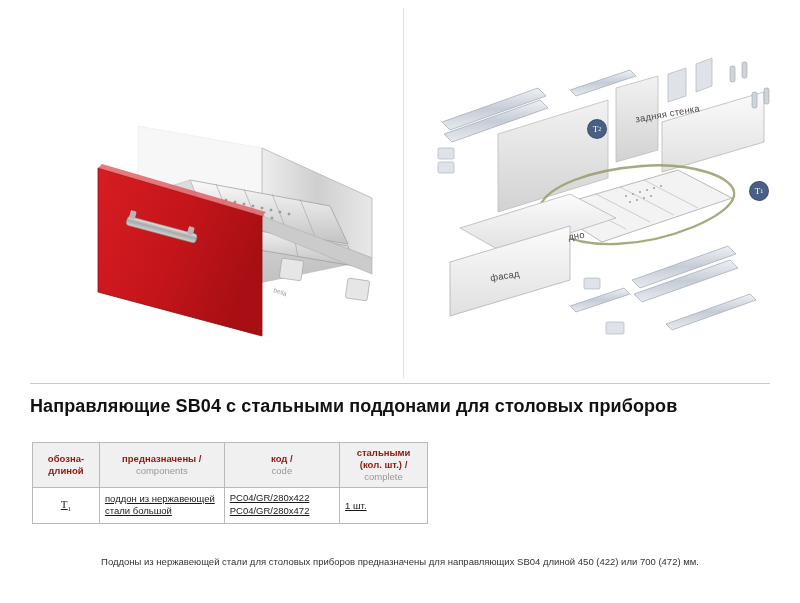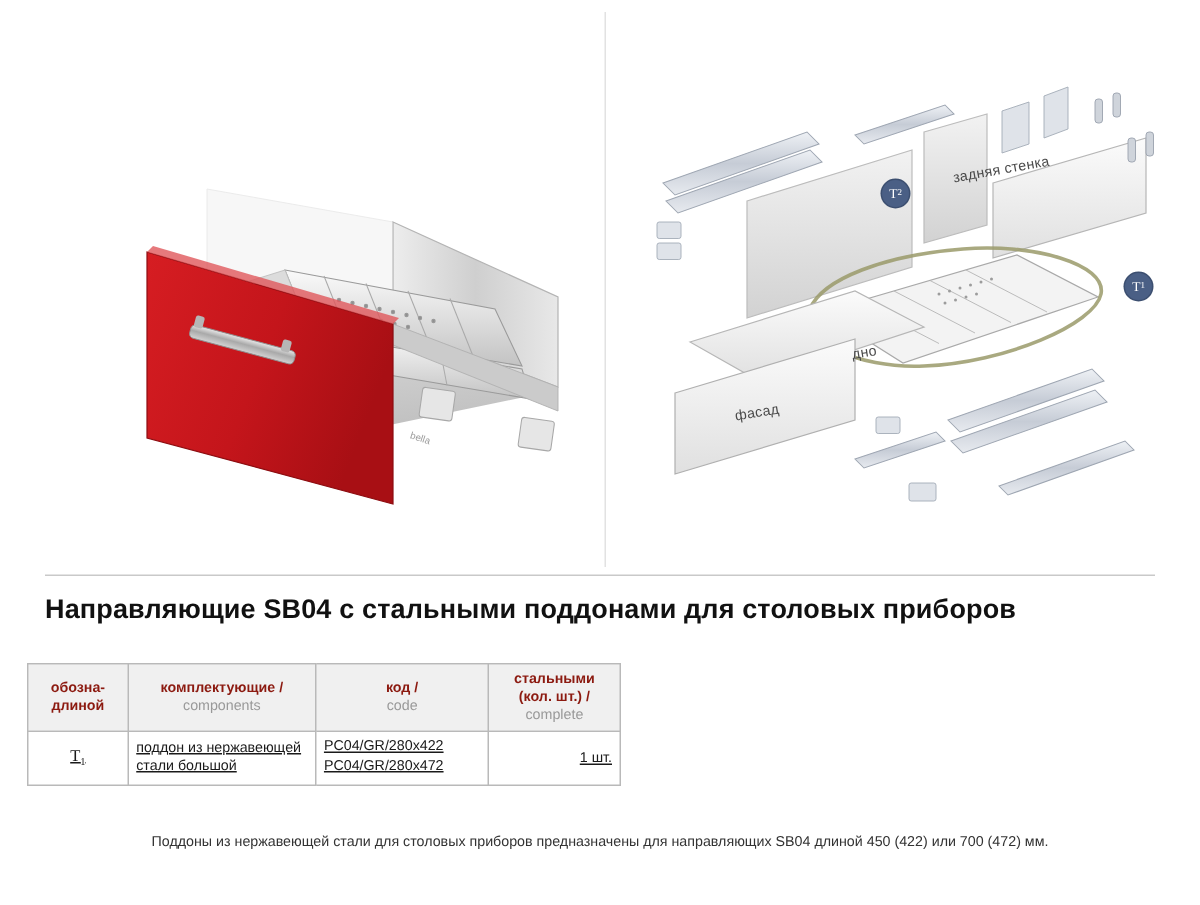--- a/index.html
+++ b/index.html
@@ -98,21 +98,21 @@
     width: 745px;
     font-size: 18px;
     font-weight: bold;
     color: #111;
     letter-spacing: .1px;
   }
 
   
   table.spec {
     position: absolute;
-    left: 18px;
+    left: 32px;
     top: 442px;
     width: 396px;
     border-collapse: collapse;
     font-size: 9.5px;
   }
   table.spec th, table.spec td {
     border: 1px solid #b9b9b9;
     padding: 4px 5px;
     vertical-align: middle;
   }
@@ -130,21 +130,21 @@
   .col-cod { width: 112px; }
   .col-cnt { width: 84px; }
   td.des {
     text-align: center;
     font-family: "Liberation Serif", serif;
     font-size: 11px;
   }
   td.des sub { font-size: 7px; }
   td.com { line-height: 1.3; }
   td.cod { text-align: left; line-height: 1.35; }
-  td.cnt { text-align: right; }
+  td.cnt { text-align: left; }
   tbody tr { height: 36px; text-decoration: underline; }
 
   
   .footnote {
     position: absolute;
     left: 30px;
     top: 556px;
     width: 740px;
     text-align: center;
     font-size: 9.5px;
@@ -362,21 +362,21 @@
   <div class="title">Направляющие SB04 с стальными поддонами для столовых приборов</div>
 
   <table class="spec">
     <thead>
       <tr>
         <th class="col-des">
           <span class="ru">обозна-</span>
           <span class="ru">длиной</span>
         </th>
         <th class="col-com">
-          <span class="ru">комплектующие /</span>
+          <span class="ru">предназначены /</span>
           <span class="en">components</span>
         </th>
         <th class="col-cod">
           <span class="ru">код /</span>
           <span class="en">code</span>
         </th>
         <th class="col-cnt">
           <span class="ru">стальными</span>
           <span class="ru">(кол. шт.) /</span>
           <span class="en">complete</span>

